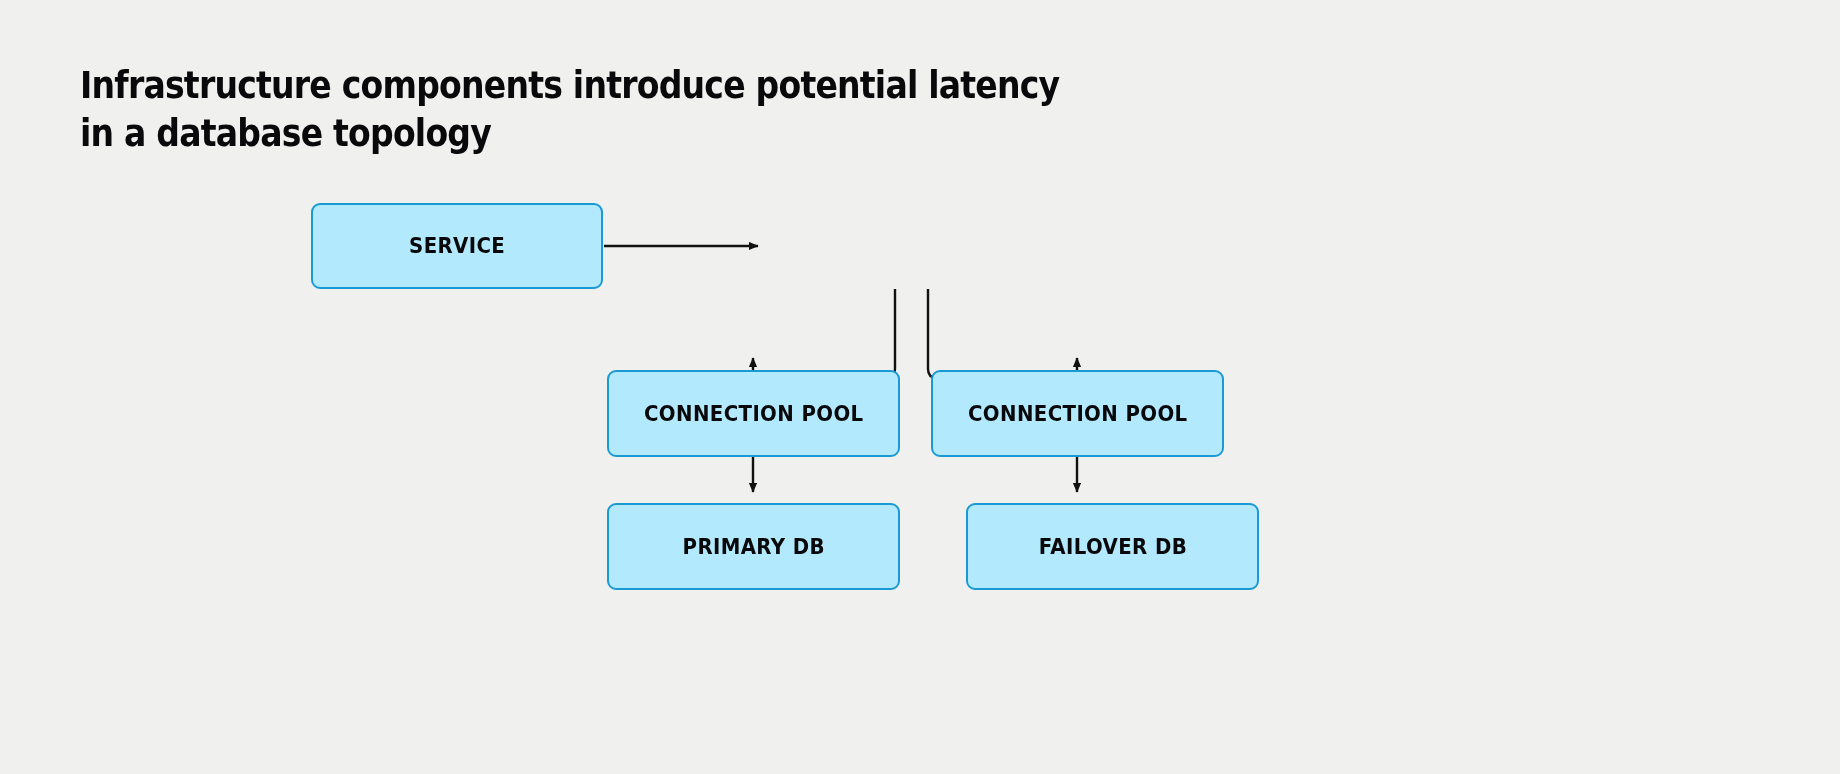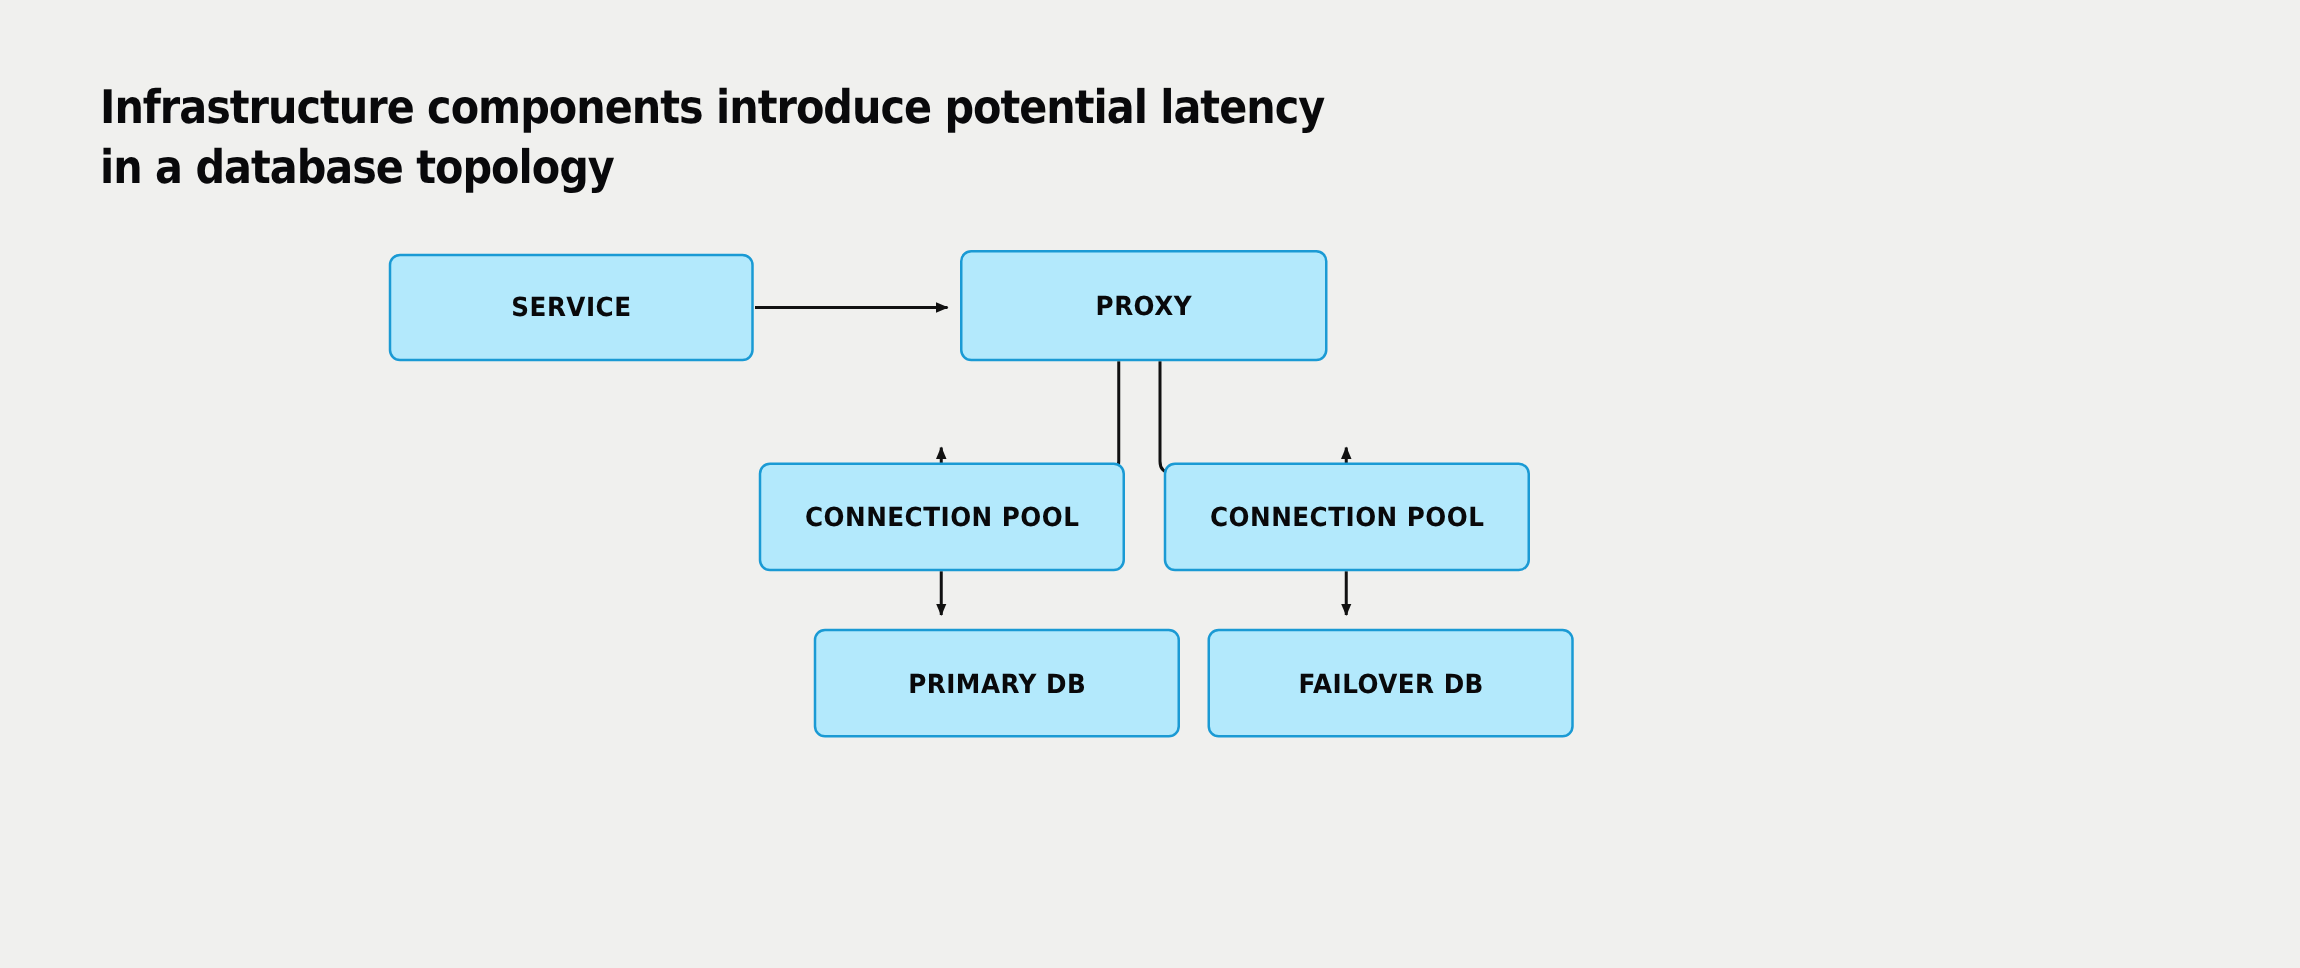--- a/index.html
+++ b/index.html
@@ -75,21 +75,21 @@
     color: #09090b;
     text-align: center;
     white-space: nowrap;
     transform: scaleX(0.94);
   }
 
   #node-service      { left: 311px; top: 203px; width: 292px; height: 86px; justify-content: center; }
   #node-proxy        { left: 768px; top: 200px; width: 294px; height: 89px; }
   #node-pool-primary { left: 607px; top: 370px; width: 293px; height: 87px; }
   #node-pool-failover{ left: 931px; top: 370px; width: 293px; height: 87px; }
-  #node-primary-db   { left: 607px; top: 503px; width: 293px; height: 87px; margin-left: 44px; }
+  #node-primary-db   { left: 607px; top: 503px; width: 293px; height: 87px; }
   #node-failover-db  { left: 931px; top: 503px; width: 293px; height: 87px; margin-left: 35px; }
 </style>
 </head>
 <body>
 
 <div id="canvas">
 
   <div id="title-block">
     <div class="title-line">Infrastructure components introduce potential latency</div>
     <div class="title-line">in a database topology</div>
@@ -112,23 +112,20 @@
 
       <path d="M753,457 L753,492" fill="none" stroke="#111111" stroke-width="2.4" marker-end="url(#arrowhead)"></path>
 
       <path d="M1077,457 L1077,492" fill="none" stroke="#111111" stroke-width="2.4" marker-end="url(#arrowhead)"></path>
     </svg>
 
     <div class="node" id="node-service">
       <span class="node-label">SERVICE</span>
     </div>
 
-    <div class="node" id="node-proxy">
-      <span class="node-label">PROXY</span>
-    </div>
 
     <div class="node" id="node-pool-primary">
       <span class="node-label">CONNECTION POOL</span>
     </div>
 
     <div class="node" id="node-pool-failover">
       <span class="node-label">CONNECTION POOL</span>
     </div>
 
     <div class="node" id="node-primary-db">

